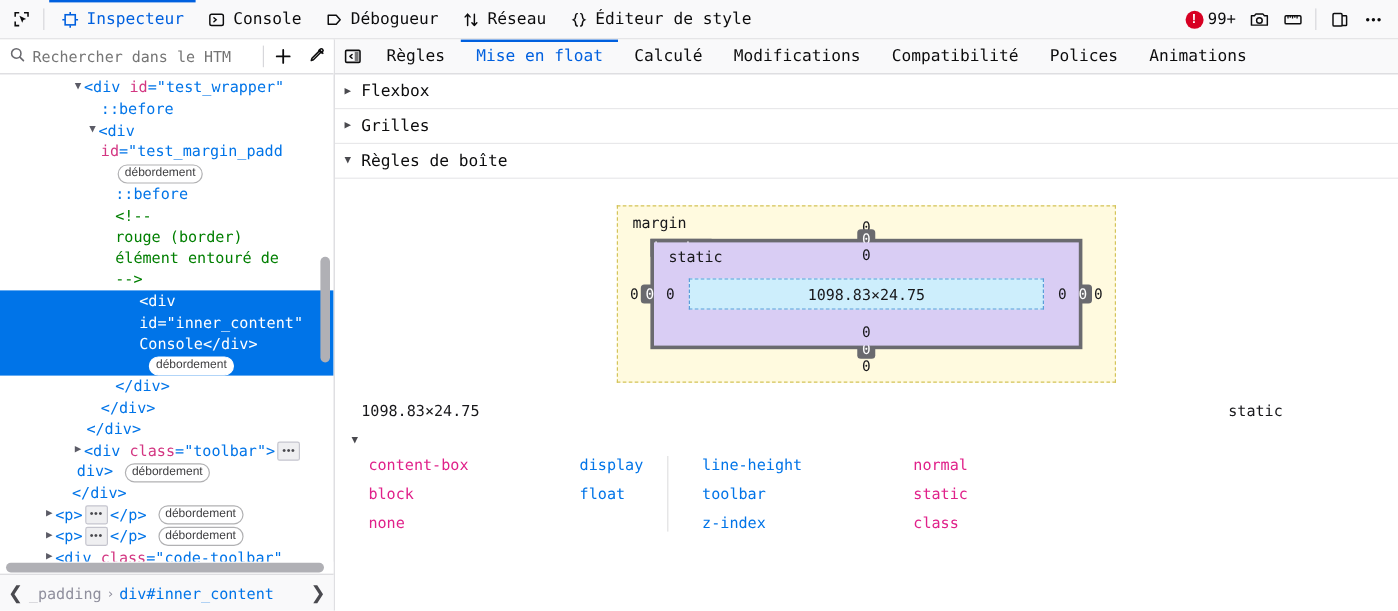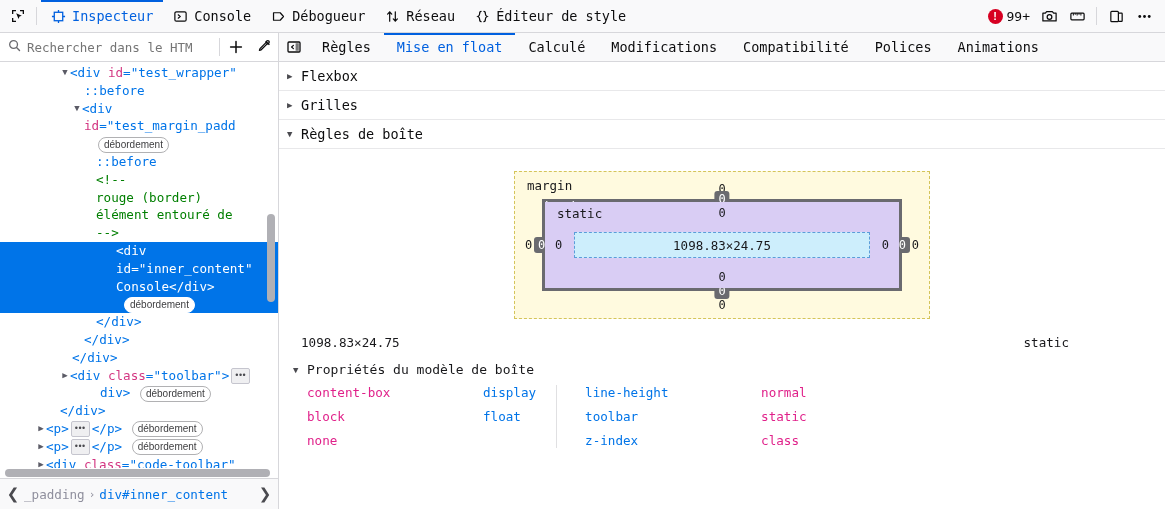--- a/index.html
+++ b/index.html
@@ -460,21 +460,21 @@
             <div class="node-row">
               <span class="ln" style="padding-left: 84px;"><span class="punct">&lt;/</span><span class="tag">div</span><span class="punct">&gt;</span></span>
             </div>
             <div class="node-row">
               <span class="ln" style="padding-left: 72px;"><span class="punct">&lt;/</span><span class="tag">div</span><span class="punct">&gt;</span></span>
             </div>
             <div class="node-row">
               <span class="ln" style="padding-left: 60px;"><span class="twisty closed"></span><span class="punct">&lt;</span><span class="tag">div</span> <span class="attr-name">class</span><span class="punct">=</span><span class="attr-val">"toolbar"</span><span class="punct">&gt;</span><span class="ellipsis-btn">•••</span></span>
             </div>
             <div class="node-row">
-              <span class="ln" style="padding-left: 100px;"><span class="tag">div</span><span class="punct">&gt;</span> <span class="badge">débordement</span></span>
+              <span class="ln" style="padding-left: 64px;"><span class="tag">div</span><span class="punct">&gt;</span> <span class="badge">débordement</span></span>
             </div>
             <div class="node-row">
               <span class="ln" style="padding-left: 60px;"><span class="punct">&lt;/</span><span class="tag">div</span><span class="punct">&gt;</span></span>
             </div>
             <div class="node-row">
               <span class="ln" style="padding-left: 36px;"><span class="twisty closed"></span><span class="punct">&lt;</span><span class="tag">p</span><span class="punct">&gt;</span><span class="ellipsis-btn">•••</span><span class="punct">&lt;/</span><span class="tag">p</span><span class="punct">&gt;</span> <span class="badge">débordement</span></span>
             </div>
             <div class="node-row">
               <span class="ln" style="padding-left: 36px;"><span class="twisty closed"></span><span class="punct">&lt;</span><span class="tag">p</span><span class="punct">&gt;</span><span class="ellipsis-btn">•••</span><span class="punct">&lt;/</span><span class="tag">p</span><span class="punct">&gt;</span> <span class="badge">débordement</span></span>
             </div>
@@ -566,21 +566,20 @@
           </div>
         </div>
 
         <div class="bm-summary">
           <span>1098.83×24.75</span>
           <span>static</span>
         </div>
 
         <div class="props-header">
           <span class="acc-twisty open"></span>
-          <span>Propriétés du modèle de boîte</span>
         </div>
 
         <div class="props-grid">
           <div class="props-col" id="props-left">
               <div class="prop-value">content-box</div>
               <div class="prop-name">display</div>
               <div class="prop-value">block</div>
               <div class="prop-name">float</div>
               <div class="prop-value">none</div>
             </div>

